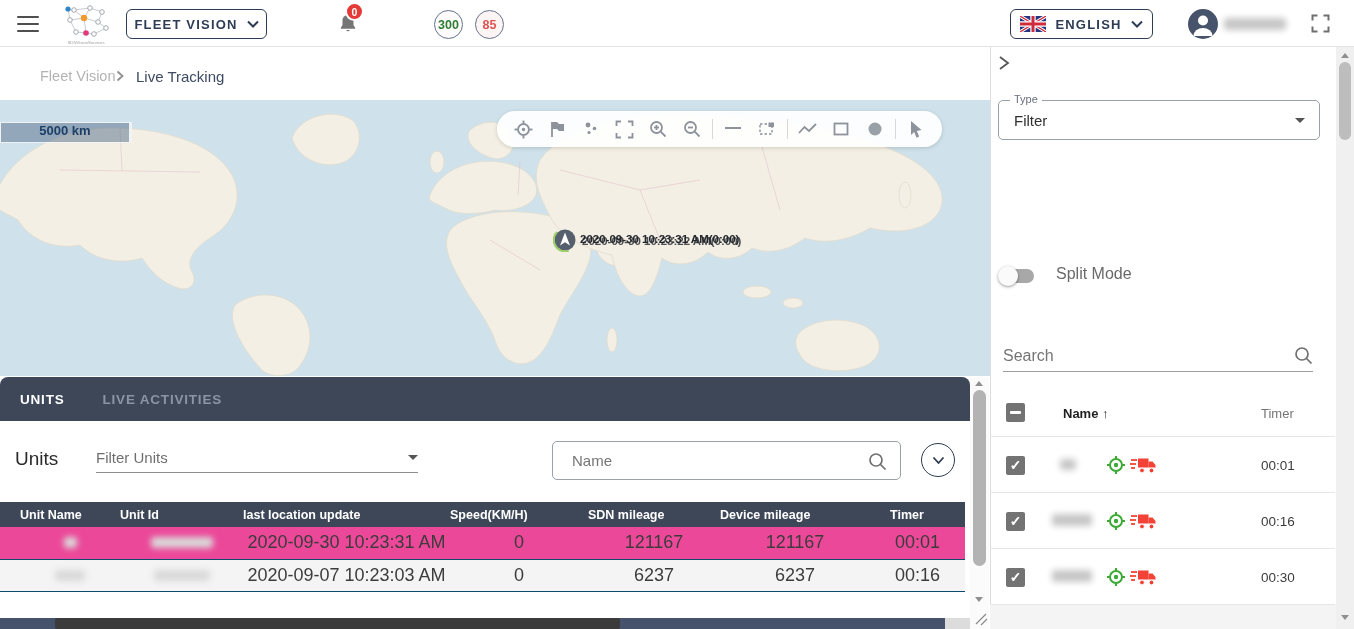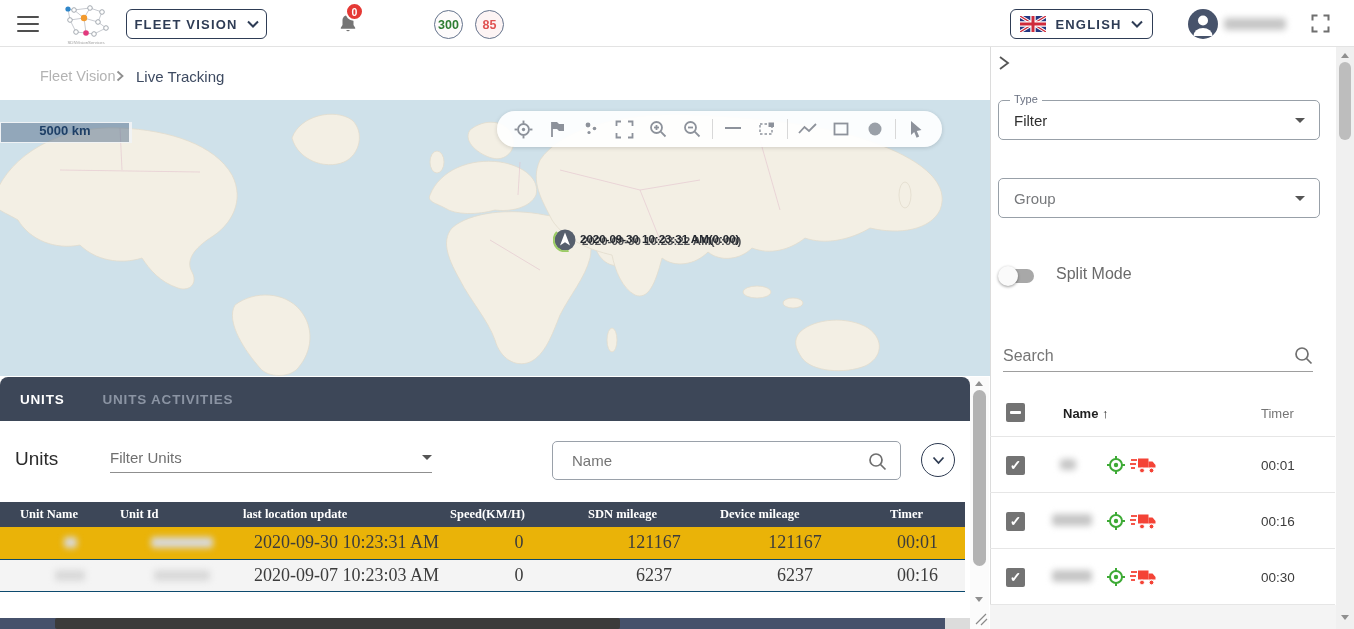--- a/index.html
+++ b/index.html
@@ -52,21 +52,21 @@
                    align-items:center; justify-content:space-between; cursor:pointer; }
   .tri-down-s { width:0; height:0; border-left:5px solid transparent; border-right:5px solid transparent;
                 border-top:5px solid #555; }
   .name-box { border:1.5px solid #9aa1aa; border-radius:5px; background:#fff; }
   .name-box input { width:100%; height:100%; border:none; outline:none; background:none;
                     padding:0 44px 0 19px; font-size:15px; color:#333; font-family:"Liberation Sans",sans-serif; }
   .name-box input::placeholder, .side-search input::placeholder { color:#757575; opacity:1; }
   .round-btn { width:34px; height:34px; border-radius:50%; border:1.6px solid #2e3b52; background:#fff;
                display:flex; align-items:center; justify-content:center; cursor:pointer; }
 
-  table.units { border-collapse:collapse; table-layout:fixed; background:#eab308;font-family:Liberation Serif, serif; }
+  table.units { border-collapse:collapse; table-layout:fixed; background:#ec4899; }
   table.units th { background:#3d4758; color:#fff; font-size:12.5px; font-weight:bold; text-align:left;
                    height:25px; white-space:nowrap; }
   table.units td { font-size:18px; color:#3c3c3c; height:32px; border-bottom:1px solid #0c4a6e; white-space:nowrap;text-align:center; }
   table.units tr.alt td { background:#f4f4f4; }
   table.units th:first-child, table.units td:first-child { padding-left:20px; }
 
   
   .tri-up { width:0; height:0; border-left:4px solid transparent; border-right:4px solid transparent;
             border-bottom:5px solid #8f8f8f; }
   .tri-dn { width:0; height:0; border-left:4px solid transparent; border-right:4px solid transparent;
@@ -329,26 +329,26 @@
     <button class="mt-btn">
       <svg width="20" height="20" viewBox="0 0 20 20">
         <path d="M5 2 L15.5 11 L10.8 12 L13.2 17.6 L10.6 18.7 L8.2 13.1 L5 16 Z" fill="currentColor"></path>
       </svg>
     </button>
   </div>
 
   <section>
     <div class="abs tabbar">
       <span class="tab active">UNITS</span>
-      <span class="tab">UNITS ACTIVITIES</span>
+      <span class="tab">LIVE ACTIVITIES</span>
     </div>
 
     <span class="abs units-title" style="left:15px; top:448px;">Units</span>
 
-    <div class="abs filter-select" style="left:110px; top:443px; width:322px; height:30px;text-align:center;">
+    <div class="abs filter-select" style="left:96px; top:443px; width:322px; height:30px;text-align:center;">
       <span>Filter Units</span>
       <span class="tri-down-s"></span>
     </div>
 
     <div class="abs name-box" style="left:552px; top:441px; width:349px; height:39px;">
       <input type="text" placeholder="Name" style="">
       <svg class="abs" style="right:13px; top:10px;" width="19" height="19" viewBox="0 0 19 19" fill="none" stroke="#6f6f6f" stroke-width="1.7">
         <circle cx="8" cy="8" r="6"></circle>
           <line x1="12.5" y1="12.5" x2="17.5" y2="17.5"></line>
       </svg>
@@ -424,24 +424,20 @@
     <svg class="abs" style="left:997px; top:55px; cursor:pointer;" width="14" height="16" viewBox="0 0 14 16">
       <polyline points="3,2 11,8 3,14" fill="none" stroke="#555" stroke-width="1.8"></polyline>
     </svg>
 
     <div class="abs outline-select" style="left:998px; top:100px; width:322px; height:40px;">
       <span class="sel-value">Filter</span>
       <span class="tri-down-s"></span>
     </div>
     <span class="abs float-label" style="left:1010px; top:93px;">Type</span>
 
-    <div class="abs outline-select" style="left:998px; top:178px; width:322px; height:40px;">
-      <span class="sel-placeholder">Group</span>
-      <span class="tri-down-s"></span>
-    </div>
 
     <div class="abs toggle-track" style="left:1001px; top:269px;">
       <span class="toggle-thumb"></span>
     </div>
     <span class="abs" style="left:1056px; top:265px; font-size:16px; color:#6a6a6a;">Split Mode</span>
 
     <div class="abs side-search" style="left:1003px; top:340px; width:310px; height:32px;">
       <input type="text" placeholder="Search" style="">
       <svg width="19" height="19" viewBox="0 0 19 19" fill="none" stroke="#6f6f6f" stroke-width="1.7">
         <circle cx="8" cy="8" r="6"></circle>

